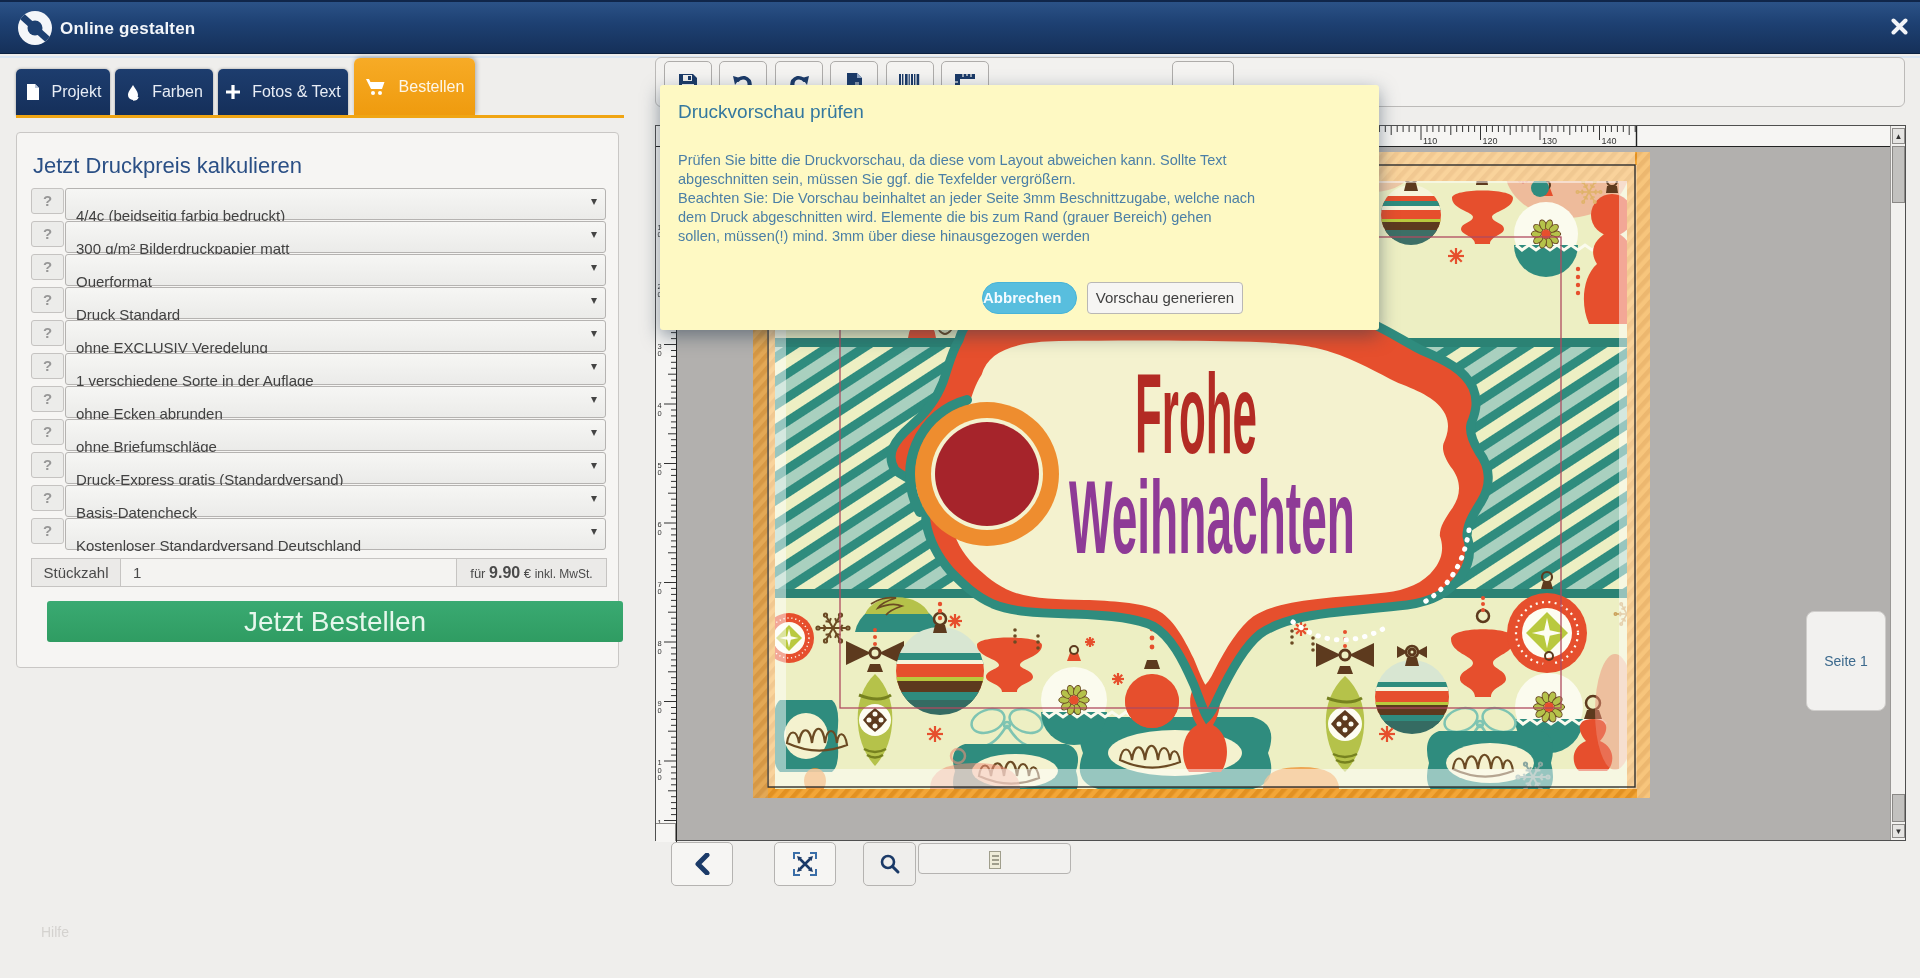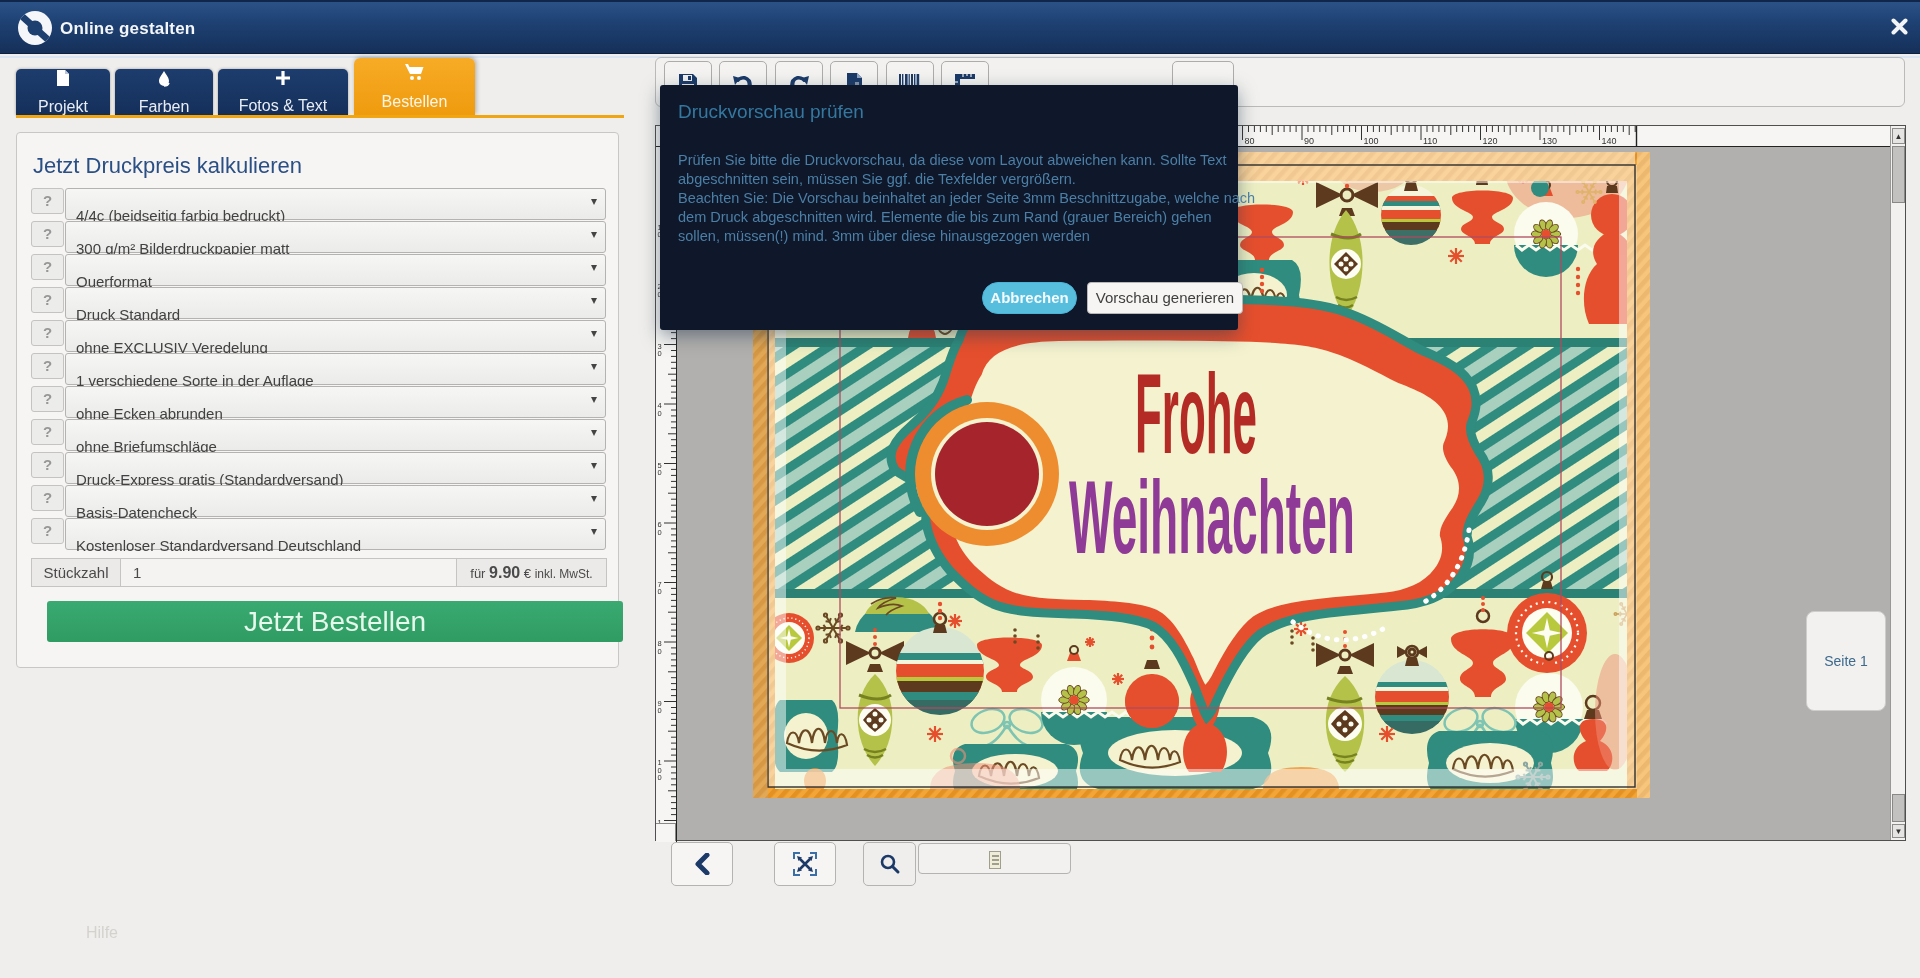--- a/index.html
+++ b/index.html
@@ -9,21 +9,21 @@
 
 #hdr { position:absolute; left:0; top:0; width:1920px; height:54px;
   background:linear-gradient(180deg,#2b5287 0%,#1e4173 40%,#153059 100%);
   border-top:2px solid #10264a; border-bottom:1px solid #0c2140;text-align:right; }
 #hdr:after { content:""; position:absolute; left:0; top:54px; width:1920px; height:2px; background:#d9e5f2; }
 #hdr .ttl { position:absolute; left:60px; top:17px; color:#f3f6fa; font-size:17px; font-weight:bold; letter-spacing:0.2px; }
 
 
 .tab { position:absolute; top:69px; height:46px; background:linear-gradient(180deg,#1d3d6e,#152f5a);
   border-radius:5px 5px 0 0; color:#e8edf5; font-size:16px; display:flex; align-items:center; gap:11px;
-  justify-content:center; white-space:nowrap; box-shadow:0 0 3px rgba(0,0,0,0.35);flex-direction:column; }
+  justify-content:center; white-space:nowrap; box-shadow:0 0 3px rgba(0,0,0,0.35); }
 .tab svg { flex-shrink:0; }
 #tabb { top:58px; height:57px; background:linear-gradient(180deg,#f7ab26,#ef9b0e); color:#fdf6e8;
   border-radius:6px 6px 0 0; box-shadow:1px -1px 5px rgba(0,0,0,0.3); gap:12px; }
 #tabline { position:absolute; left:16px; top:115px; width:608px; height:3px; background:#f0a513; }
 
 
 #card { position:absolute; left:16px; top:132px; width:603px; height:536px; background:#f6f5f3;
   border:1px solid #c9c7c5; border-radius:4px; }
 #card h1 { position:absolute; left:16px; top:20px; font-size:22px; font-weight:normal; color:#2a4f85; }
 .qm { position:absolute; left:14px; width:33px; height:26px; background:#ececea; border:1px solid #c5c3c1;
@@ -53,26 +53,26 @@
 .bbtn { position:absolute; top:842px; height:44px; background:#f6f5f3; border:1px solid #b5b3b1;
   border-radius:5px; display:flex; align-items:center; justify-content:center; }
 #slider { position:absolute; left:918px; top:843px; width:153px; height:31px; background:#f2f1ef;
   border:1px solid #b5b3b1; border-radius:4px; }
 #shandle { position:absolute; left:70px; top:7px; width:12px; height:18px; background:#efecd9;
   border:1px solid #a09e8c; }
 #shandle:before { content:""; position:absolute; left:2px; top:3px; width:7px; height:1.5px; background:#a09e8c;
   box-shadow:0 4px 0 #a09e8c, 0 8px 0 #a09e8c; }
 
 
-#modal { position:absolute; left:660px; top:85px; width:578px; height:245px; background:#0f172a;
+#modal { position:absolute; left:660px; top:85px; width:719px; height:245px; background:#fef9c3;
   border-radius:3px; box-shadow:0 6px 18px rgba(40,60,80,0.5); }
 #modal h2 { position:absolute; left:18px; top:16px; font-size:19px; font-weight:normal; color:#34789f; }
 #modal p { position:absolute; left:18px; top:66px; font-size:14.5px; line-height:19px; color:#4b7fa6; white-space:nowrap; }
 #mb1 { position:absolute; left:322px; top:197px; width:95px; height:32px; background:#58bede; border:1px solid #48b4d8;
-  border-radius:16px; color:#f4fbff; font-size:15px; font-weight:bold; text-align:center; line-height:30px; }
+  border-radius:16px; color:#f4fbff; font-size:15px; font-weight:bold; line-height:30px; }
 #mb2 { position:absolute; left:427px; top:197px; width:156px; height:32px; background:#f6f5f3; border:1px solid #b9b7b5;
   border-radius:4px; color:#3f3f3f; font-size:15px; text-align:center; line-height:30px; }
 </style></head>
 <body>
 
 <div id="hdr">
   <svg class="abs" style="left:15px;top:6px" width="40" height="40" viewBox="0 0 40 40">
     <defs>
         <clipPath id="lc">
           <circle cx="20" cy="20" r="17"></circle>
@@ -1052,21 +1052,21 @@
   </div>
 <div class="bbtn" style="left:863px;width:53px;background:#efeeec;">
     <svg width="22" height="22" viewBox="0 0 22 22">
       <circle cx="9" cy="9" r="6" fill="none" stroke="#1b3a68" stroke-width="2.6"></circle>
       <line x1="13.5" y1="13.5" x2="19" y2="19" stroke="#1b3a68" stroke-width="3" stroke-linecap="round"></line>
     </svg>
   </div>
 <div id="slider">
     <div id="shandle"></div>
   </div>
-<div class="abs" style="left:41px;top:924px;font-size:16px;color:#d4d2cf;margin-left:45px;">Hilfe</div>
+<div class="abs" style="left:41px;top:924px;font-size:14px;color:#d4d2cf;">Hilfe</div>
 
 <div id="modal">
   <h2>Druckvorschau prüfen</h2>
   <p>Prüfen Sie bitte die Druckvorschau, da diese vom Layout abweichen kann. Sollte Text<br>
 abgeschnitten sein, müssen Sie ggf. die Texfelder vergrößern.<br>
 Beachten Sie: Die Vorschau beinhaltet an jeder Seite 3mm Beschnittzugabe, welche nach<br>
 dem Druck abgeschnitten wird. Elemente die bis zum Rand (grauer Bereich) gehen<br>
 sollen, müssen(!) mind. 3mm über diese hinausgezogen werden</p>
   <div id="mb1">Abbrechen</div>
   <div id="mb2">Vorschau generieren</div>

